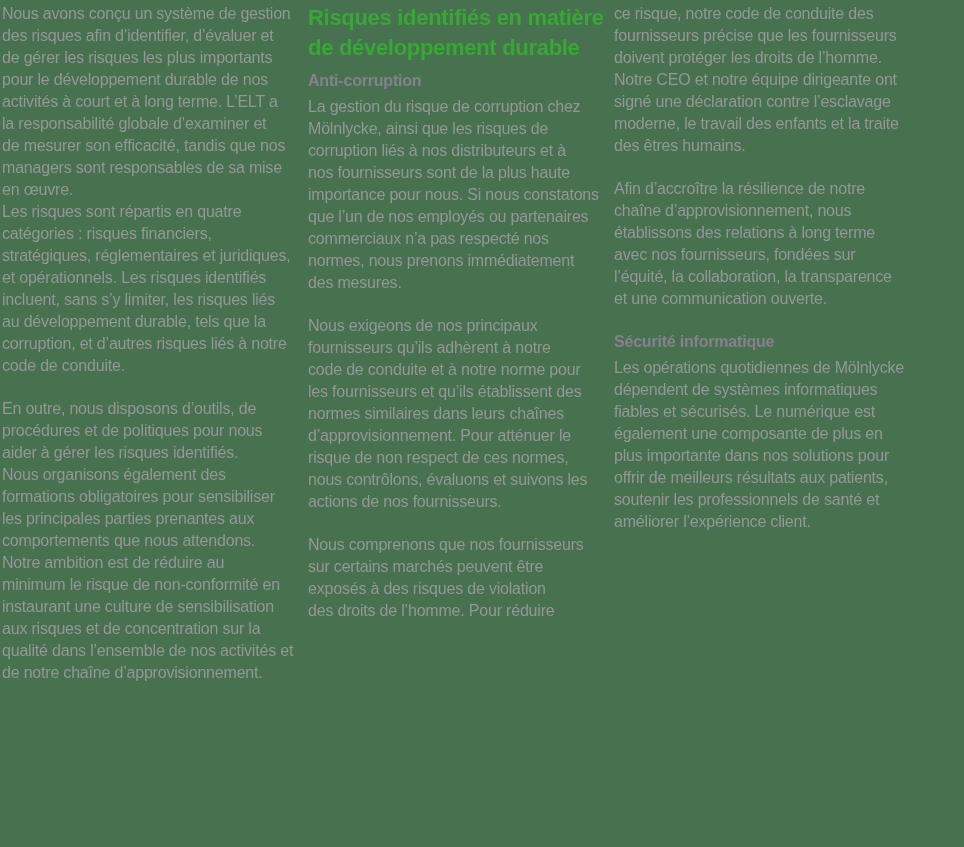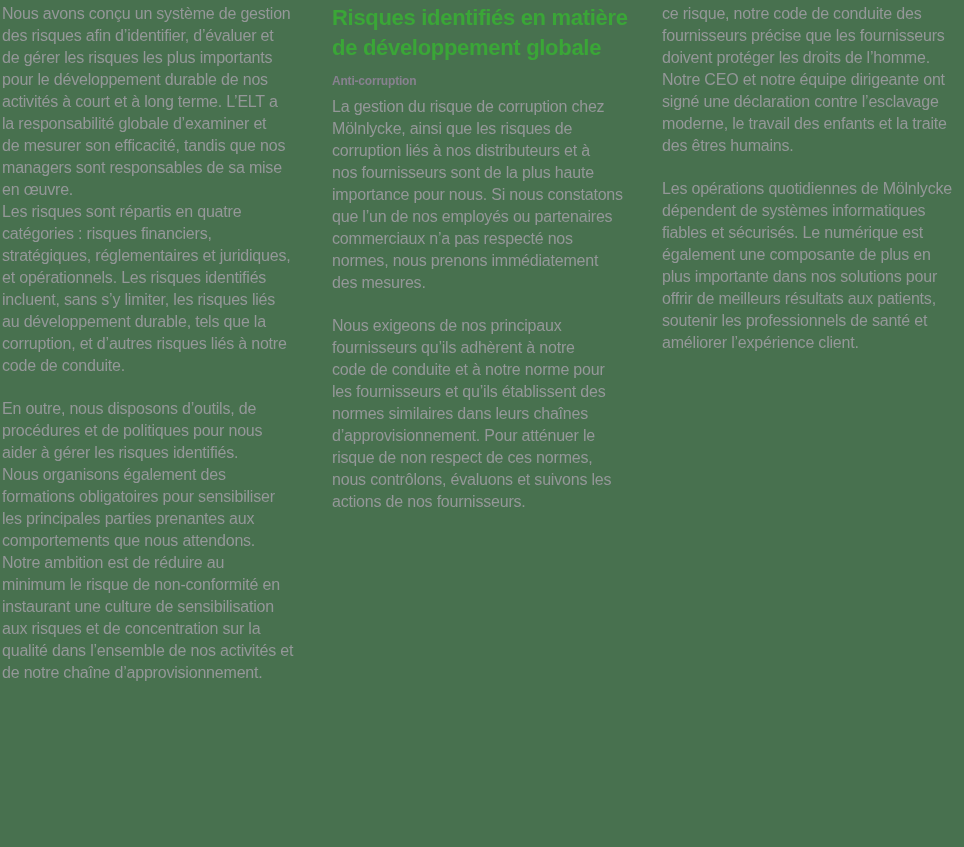--- a/index.html
+++ b/index.html
@@ -13,21 +13,20 @@
     height: 847px;
     background: #48714f;
     overflow: hidden;
     font-family: "Liberation Sans", "DejaVu Sans", sans-serif;
     box-sizing: border-box;
     padding: 3px 0 0 2px;
   }
   .columns {
     display: grid;
     grid-template-columns: 306px 306px 292px;
-    column-gap: 24px;
     align-items: start;
   }
   .col { min-width: 0; }
   .body-para {
     margin: 0 0 21px 0;
     font-size: 16px;
     line-height: 22px;
     letter-spacing: -0.2px;
     color: #949798;
     white-space: pre-line;
@@ -37,21 +36,21 @@
     margin: 0 0 7px 0;
     font-size: 22px;
     line-height: 30px;
     font-weight: bold;
     letter-spacing: -0.3px;
     color: #3aa637;
     white-space: pre-line;
   }
   .subheading {
     margin: 0 0 4px 0;
-    font-size: 12px;
+    font-size: 16px;
     line-height: 22px;
     font-weight: bold;
     letter-spacing: -0.2px;
     color: #87818f;
     white-space: pre-line;
   }
 </style>
 </head>
 <body>
 
@@ -86,50 +85,61 @@
 Notre ambition est de réduire au
 minimum le risque de non-conformité en
 instaurant une culture de sensibilisation
 aux risques et de concentration sur la
 qualité dans l’ensemble de nos activités et
 de notre chaîne d’approvisionnement.</p>
     </div>
 
     <div class="col">
       <h1 class="section-heading">Risques identifiés en matière
-de développement globale</h1>
+de développement durable</h1>
       <h2 class="subheading">Anti-corruption</h2>
       <p class="body-para">La gestion du risque de corruption chez
 Mölnlycke, ainsi que les risques de
 corruption liés à nos distributeurs et à
 nos fournisseurs sont de la plus haute
 importance pour nous. Si nous constatons
 que l’un de nos employés ou partenaires
 commerciaux n’a pas respecté nos
 normes, nous prenons immédiatement
 des mesures.</p>
       <p class="body-para">Nous exigeons de nos principaux
 fournisseurs qu’ils adhèrent à notre
 code de conduite et à notre norme pour
 les fournisseurs et qu’ils établissent des
 normes similaires dans leurs chaînes
 d’approvisionnement. Pour atténuer le
 risque de non respect de ces normes,
 nous contrôlons, évaluons et suivons les
 actions de nos fournisseurs.</p>
+      <p class="body-para">Nous comprenons que nos fournisseurs
+sur certains marchés peuvent être
+exposés à des risques de violation
+des droits de l’homme. Pour réduire</p>
     </div>
 
     <div class="col">
       <p class="body-para">ce risque, notre code de conduite des
 fournisseurs précise que les fournisseurs
 doivent protéger les droits de l’homme.
 Notre CEO et notre équipe dirigeante ont
 signé une déclaration contre l’esclavage
 moderne, le travail des enfants et la traite
 des êtres humains.</p>
+      <p class="body-para">Afin d’accroître la résilience de notre
+chaîne d’approvisionnement, nous
+établissons des relations à long terme
+avec nos fournisseurs, fondées sur
+l’équité, la collaboration, la transparence
+et une communication ouverte.</p>
+      <h2 class="subheading">Sécurité informatique</h2>
       <p class="body-para">Les opérations quotidiennes de Mölnlycke
 dépendent de systèmes informatiques
 fiables et sécurisés. Le numérique est
 également une composante de plus en
 plus importante dans nos solutions pour
 offrir de meilleurs résultats aux patients,
 soutenir les professionnels de santé et
 améliorer l’expérience client.</p>
     </div>
 

